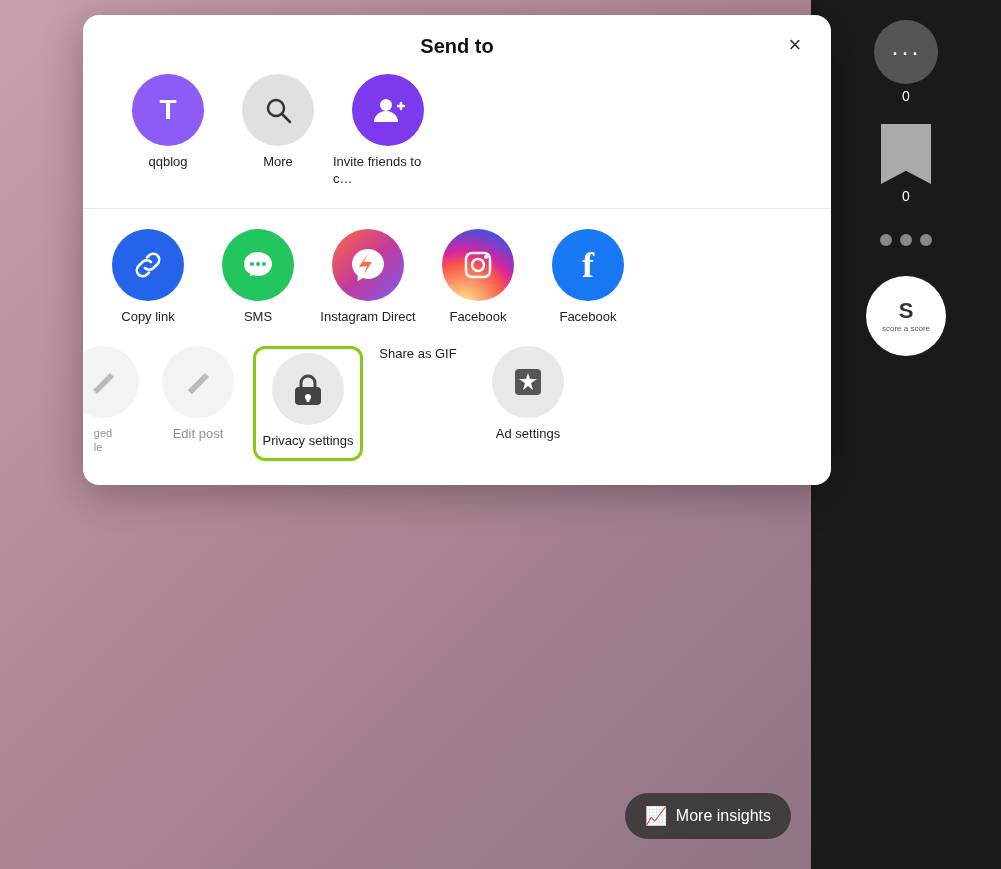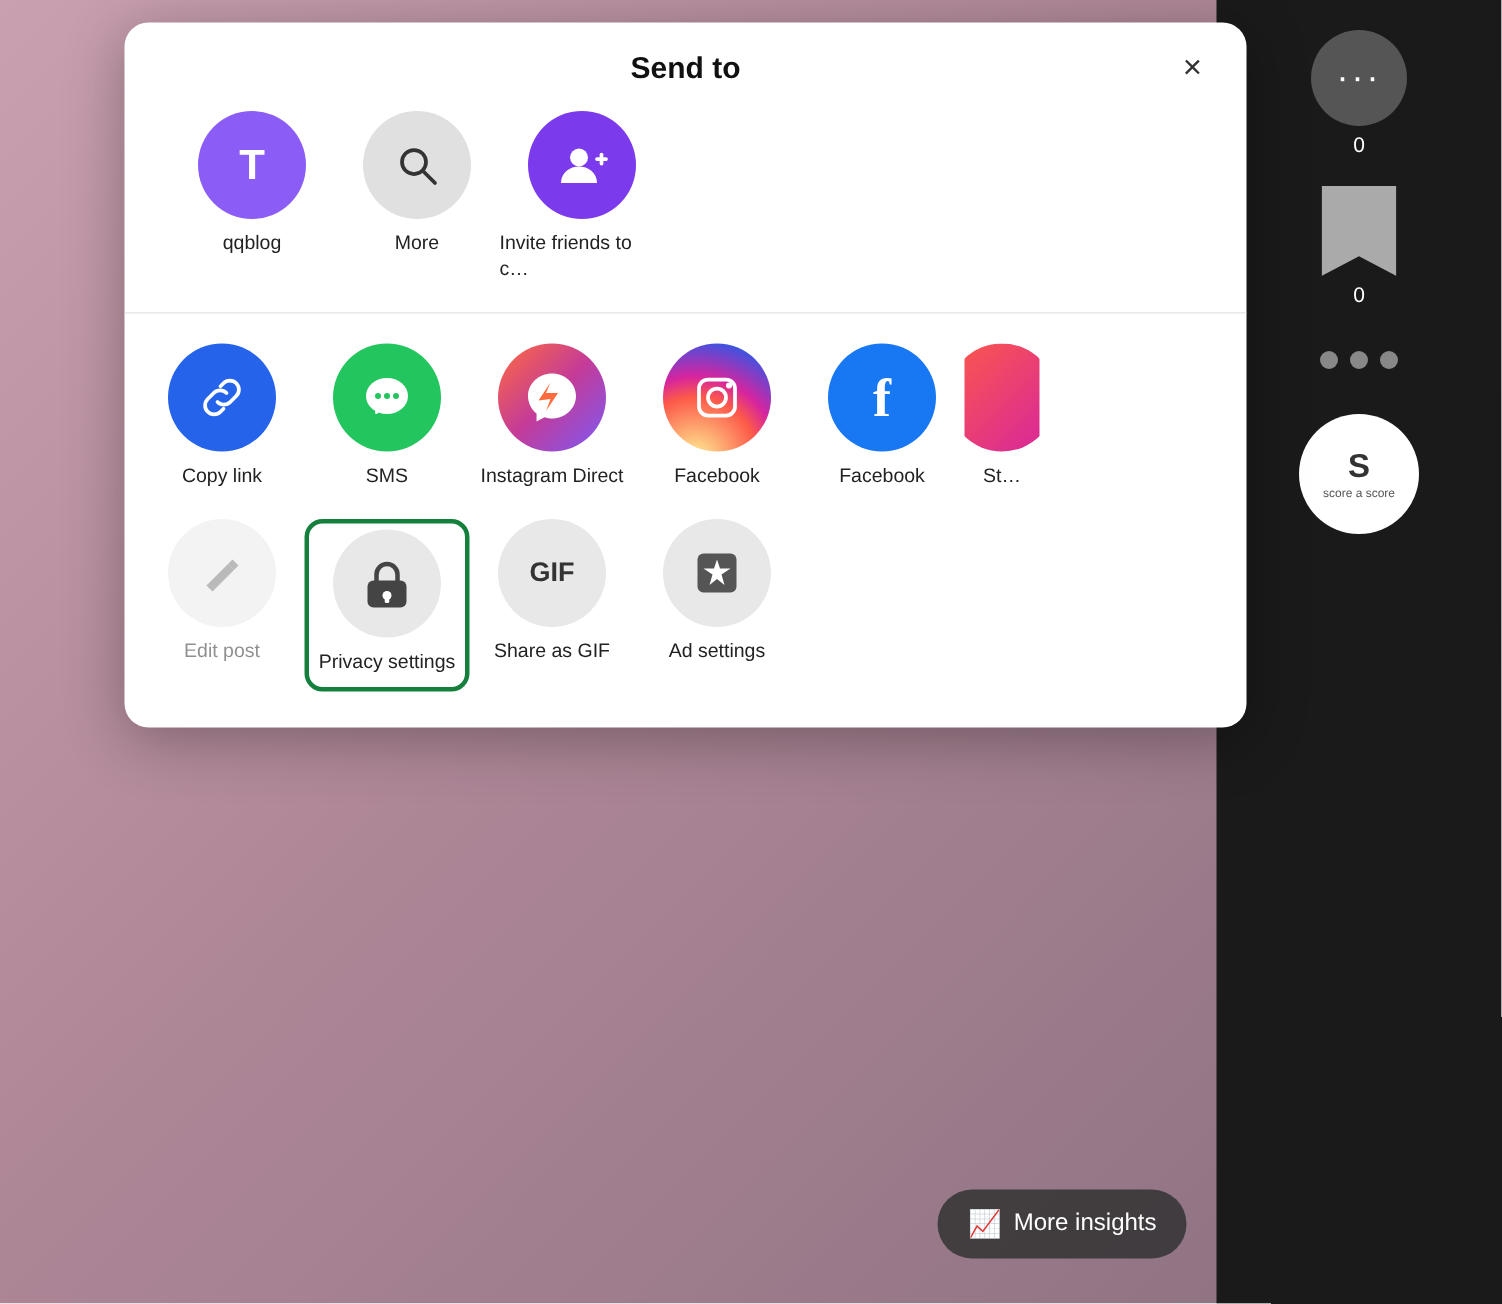--- a/index.html
+++ b/index.html
@@ -237,21 +237,21 @@
     
     .icon-story {
       background: linear-gradient(135deg, #fd5949, #d6249f);
     }
 
     
     .icon-light-gray { background: #e8e8e8; }
 
     
     .privacy-item {
-      border: 3px solid #15803d;
+      border: 3px solid #84cc16;
       border-radius: 12px;
       padding: 4px 4px 8px;
     }
 
     
     .grayed { opacity: 0.5; }
 
     
     .partial-left {
       margin-left: -30px;
@@ -385,29 +385,33 @@
       <span class="app-item-label">Facebook</span>
     </div>
 
     <div class="app-item">
       <div class="app-icon icon-facebook" style="font-size:36px;font-weight:900;font-family:Georgia,serif;">
         <span>f</span>
       </div>
       <span class="app-item-label">Facebook</span>
     </div>
 
-    <div class="app-item" style="overflow:hidden;max-width:50px;">
-      <div class="app-icon icon-story" style="min-width:72px;">
-      </div>
-      <span class="app-item-label">St…</span>
-    </div>
   </div>
 
   <div class="apps-row-bottom">
 
+    <div class="app-item partial-left grayed" style="opacity:0.5;max-width:80px;overflow:hidden;">
+      <div class="app-icon icon-light-gray" style="min-width:72px;">
+        <svg width="28" height="28" viewBox="0 0 28 28" fill="none" xmlns="http://www.w3.org/2000/svg">
+          <path d="M4 22 L18 8 L22 12 L8 26 Z" fill="#777"></path>
+          <path d="M18 8 L21 5 L25 9 L22 12 Z" fill="#777"></path>
+        </svg>
+      </div>
+      <span class="app-item-label" style="font-size:11px;">ged<br>le</span>
+    </div>
 
     <div class="app-item grayed" style="opacity:0.5;">
       <div class="app-icon icon-light-gray">
         <svg width="28" height="28" viewBox="0 0 28 28" fill="none" xmlns="http://www.w3.org/2000/svg">
           <path d="M4 22 L18 8 L22 12 L8 26 Z" fill="#777"></path>
           <path d="M18 8 L21 5 L25 9 L22 12 Z" fill="#777"></path>
           <line x1="8" y1="26" x2="4" y2="22" stroke="#777" stroke-width="1"></line>
         </svg>
       </div>
       <span class="app-item-label">Edit post</span>
@@ -419,23 +423,20 @@
           <rect x="4" y="17" width="26" height="18" rx="4" fill="#444"></rect>
           <path d="M10 17V13a7 7 0 0 1 14 0v4" stroke="#444" stroke-width="3" fill="none" stroke-linecap="round"></path>
           <circle cx="17" cy="27" r="3" fill="white"></circle>
           <rect x="15.5" y="27" width="3" height="5" rx="1" fill="white"></rect>
         </svg>
       </div>
       <span class="app-item-label">Privacy settings</span>
     </div>
 
     <div class="app-item">
-      <div class="app-icon icon-light-gray" style="font-size:18px;font-weight:900;color:#333;">
-        <span>GIF</span>
-      </div>
       <span class="app-item-label">Share as GIF</span>
     </div>
 
     <div class="app-item">
       <div class="app-icon icon-light-gray">
         <svg width="34" height="34" viewBox="0 0 34 34" fill="none" xmlns="http://www.w3.org/2000/svg">
           <rect x="4" y="4" width="26" height="26" rx="4" fill="#555"></rect>
           <polygon points="17,8 19,14 26,14 20,18 22,25 17,21 12,25 14,18 8,14 15,14" fill="white"></polygon>
         </svg>
       </div>

